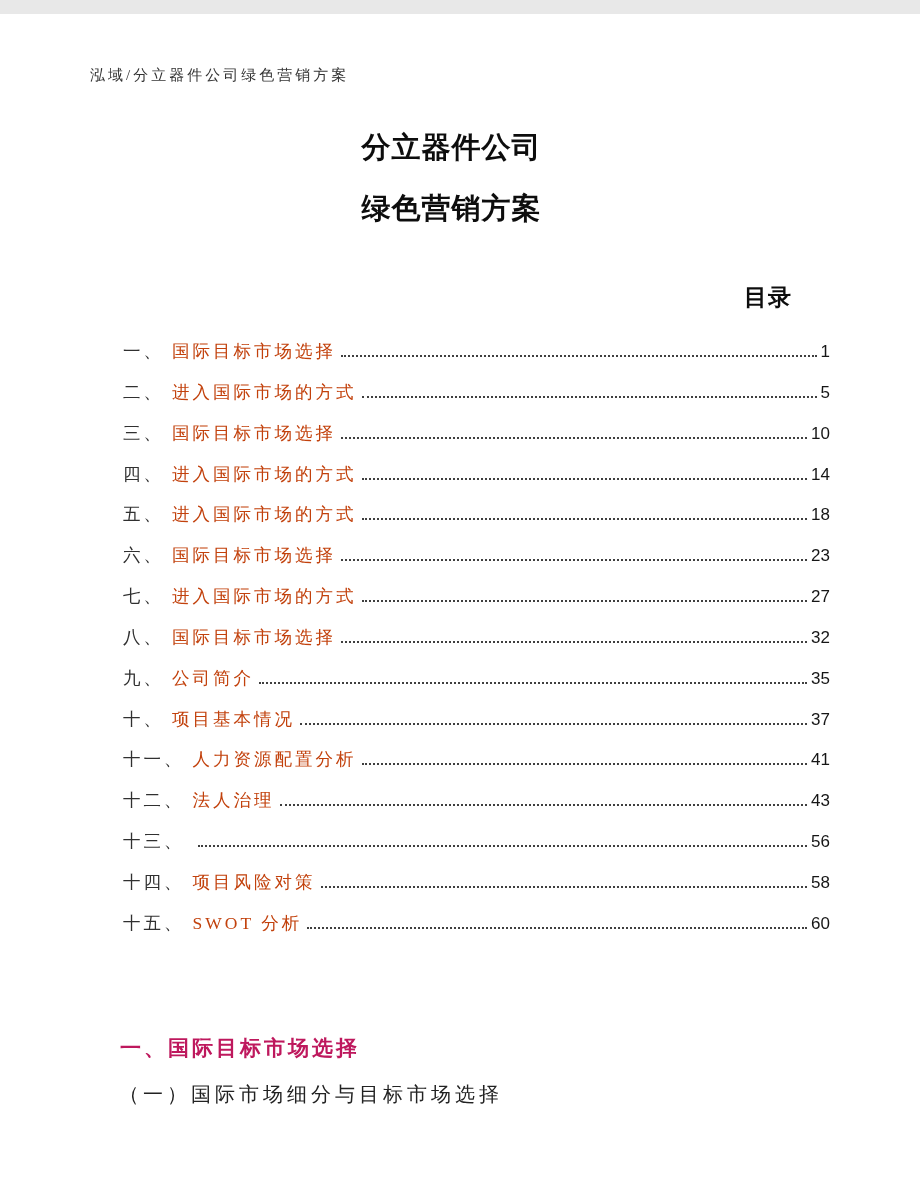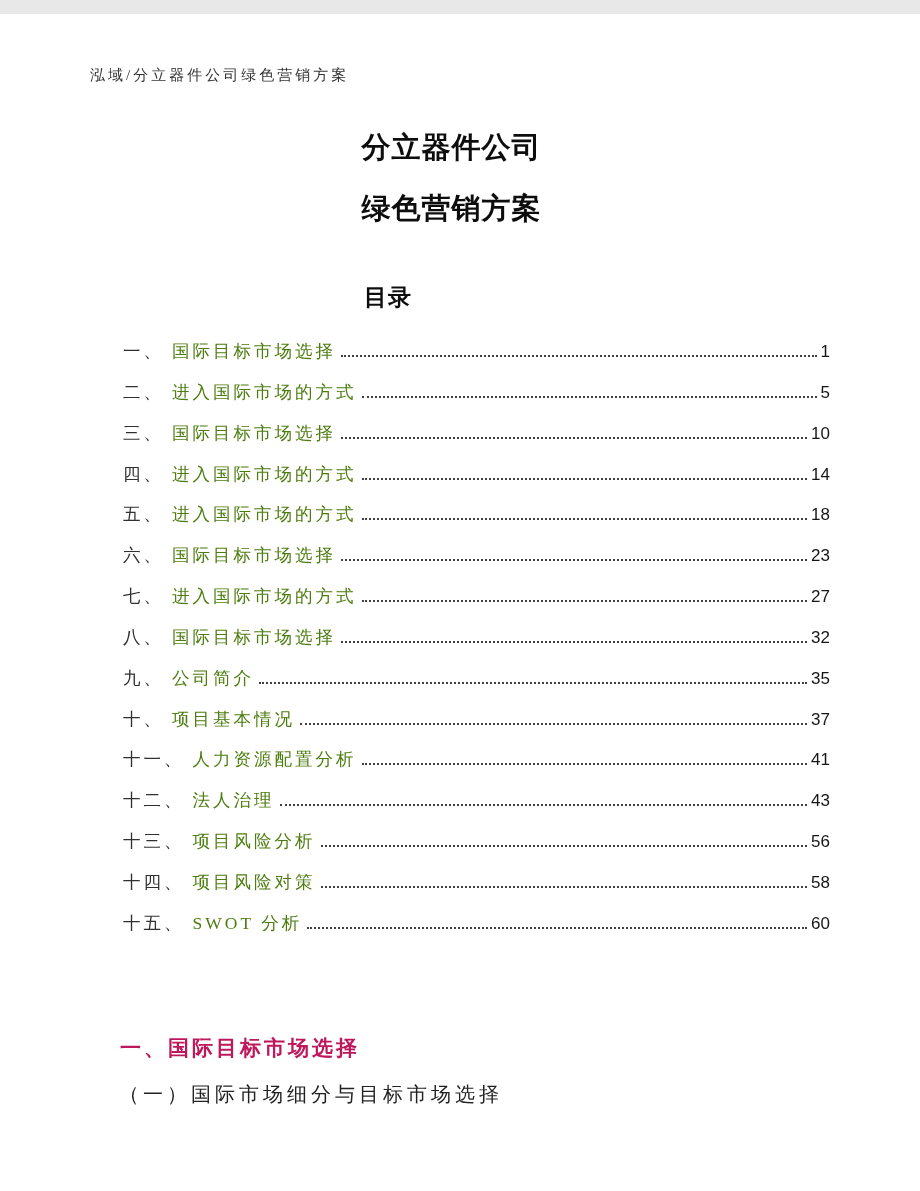--- a/index.html
+++ b/index.html
@@ -22,43 +22,43 @@
     text-align:center;
     font-family:"Liberation Sans","DejaVu Sans",sans-serif;
     font-weight:bold;font-size:29px;line-height:34px;
     color:#0d0d0d;letter-spacing:1px;
     white-space:nowrap;
   }
   .doc-title.line1{top:116px;}
   .doc-title.line2{top:177px;}
   .toc-heading{
     position:absolute;left:0;width:776px;top:268px;
-    text-align:center;
+    text-align:right;
     font-family:"Liberation Sans","DejaVu Sans",sans-serif;
     font-weight:bold;font-size:23px;line-height:30px;
-    color:#0d0d0d;letter-spacing:1px;
+    color:#0d0d0d;letter-spacing:1px;padding-left:16px;
   }
   .toc{
     position:absolute;left:90px;top:317px;width:740px;
   }
   .toc-row{
     display:flex;align-items:baseline;
     height:40.85px;line-height:40.85px;
     padding-left:33px;
     cursor:pointer;
   }
   .toc-num{
     flex:0 0 auto;
     font-size:17.5px;letter-spacing:3px;color:#303030;
     margin-right:8px;white-space:nowrap;
   }
   .toc-num:empty{display:none;margin:0;}
   .toc-text{
     flex:0 0 auto;
-    font-size:17.5px;letter-spacing:3px;color:#4d7c0f;
+    font-size:17.5px;letter-spacing:3px;color:#c2410c;
     white-space:nowrap;
   }
   .toc-leader{
     flex:1 1 auto;
     height:1px;
     border-bottom:2px dotted #3f3f3f;
     margin:0 2px 0 5px;
     min-width:20px;
   }
   .toc-page{
@@ -176,21 +176,20 @@
 
       <div class="toc-row">
         <span class="toc-num">十二、</span>
         <span class="toc-text">法人治理</span>
         <span class="toc-leader"></span>
         <span class="toc-page">43</span>
       </div>
 
       <div class="toc-row">
         <span class="toc-num">十三、</span>
-        <span class="toc-text">项目风险分析</span>
         <span class="toc-leader"></span>
         <span class="toc-page">56</span>
       </div>
 
       <div class="toc-row">
         <span class="toc-num">十四、</span>
         <span class="toc-text">项目风险对策</span>
         <span class="toc-leader"></span>
         <span class="toc-page">58</span>
       </div>

